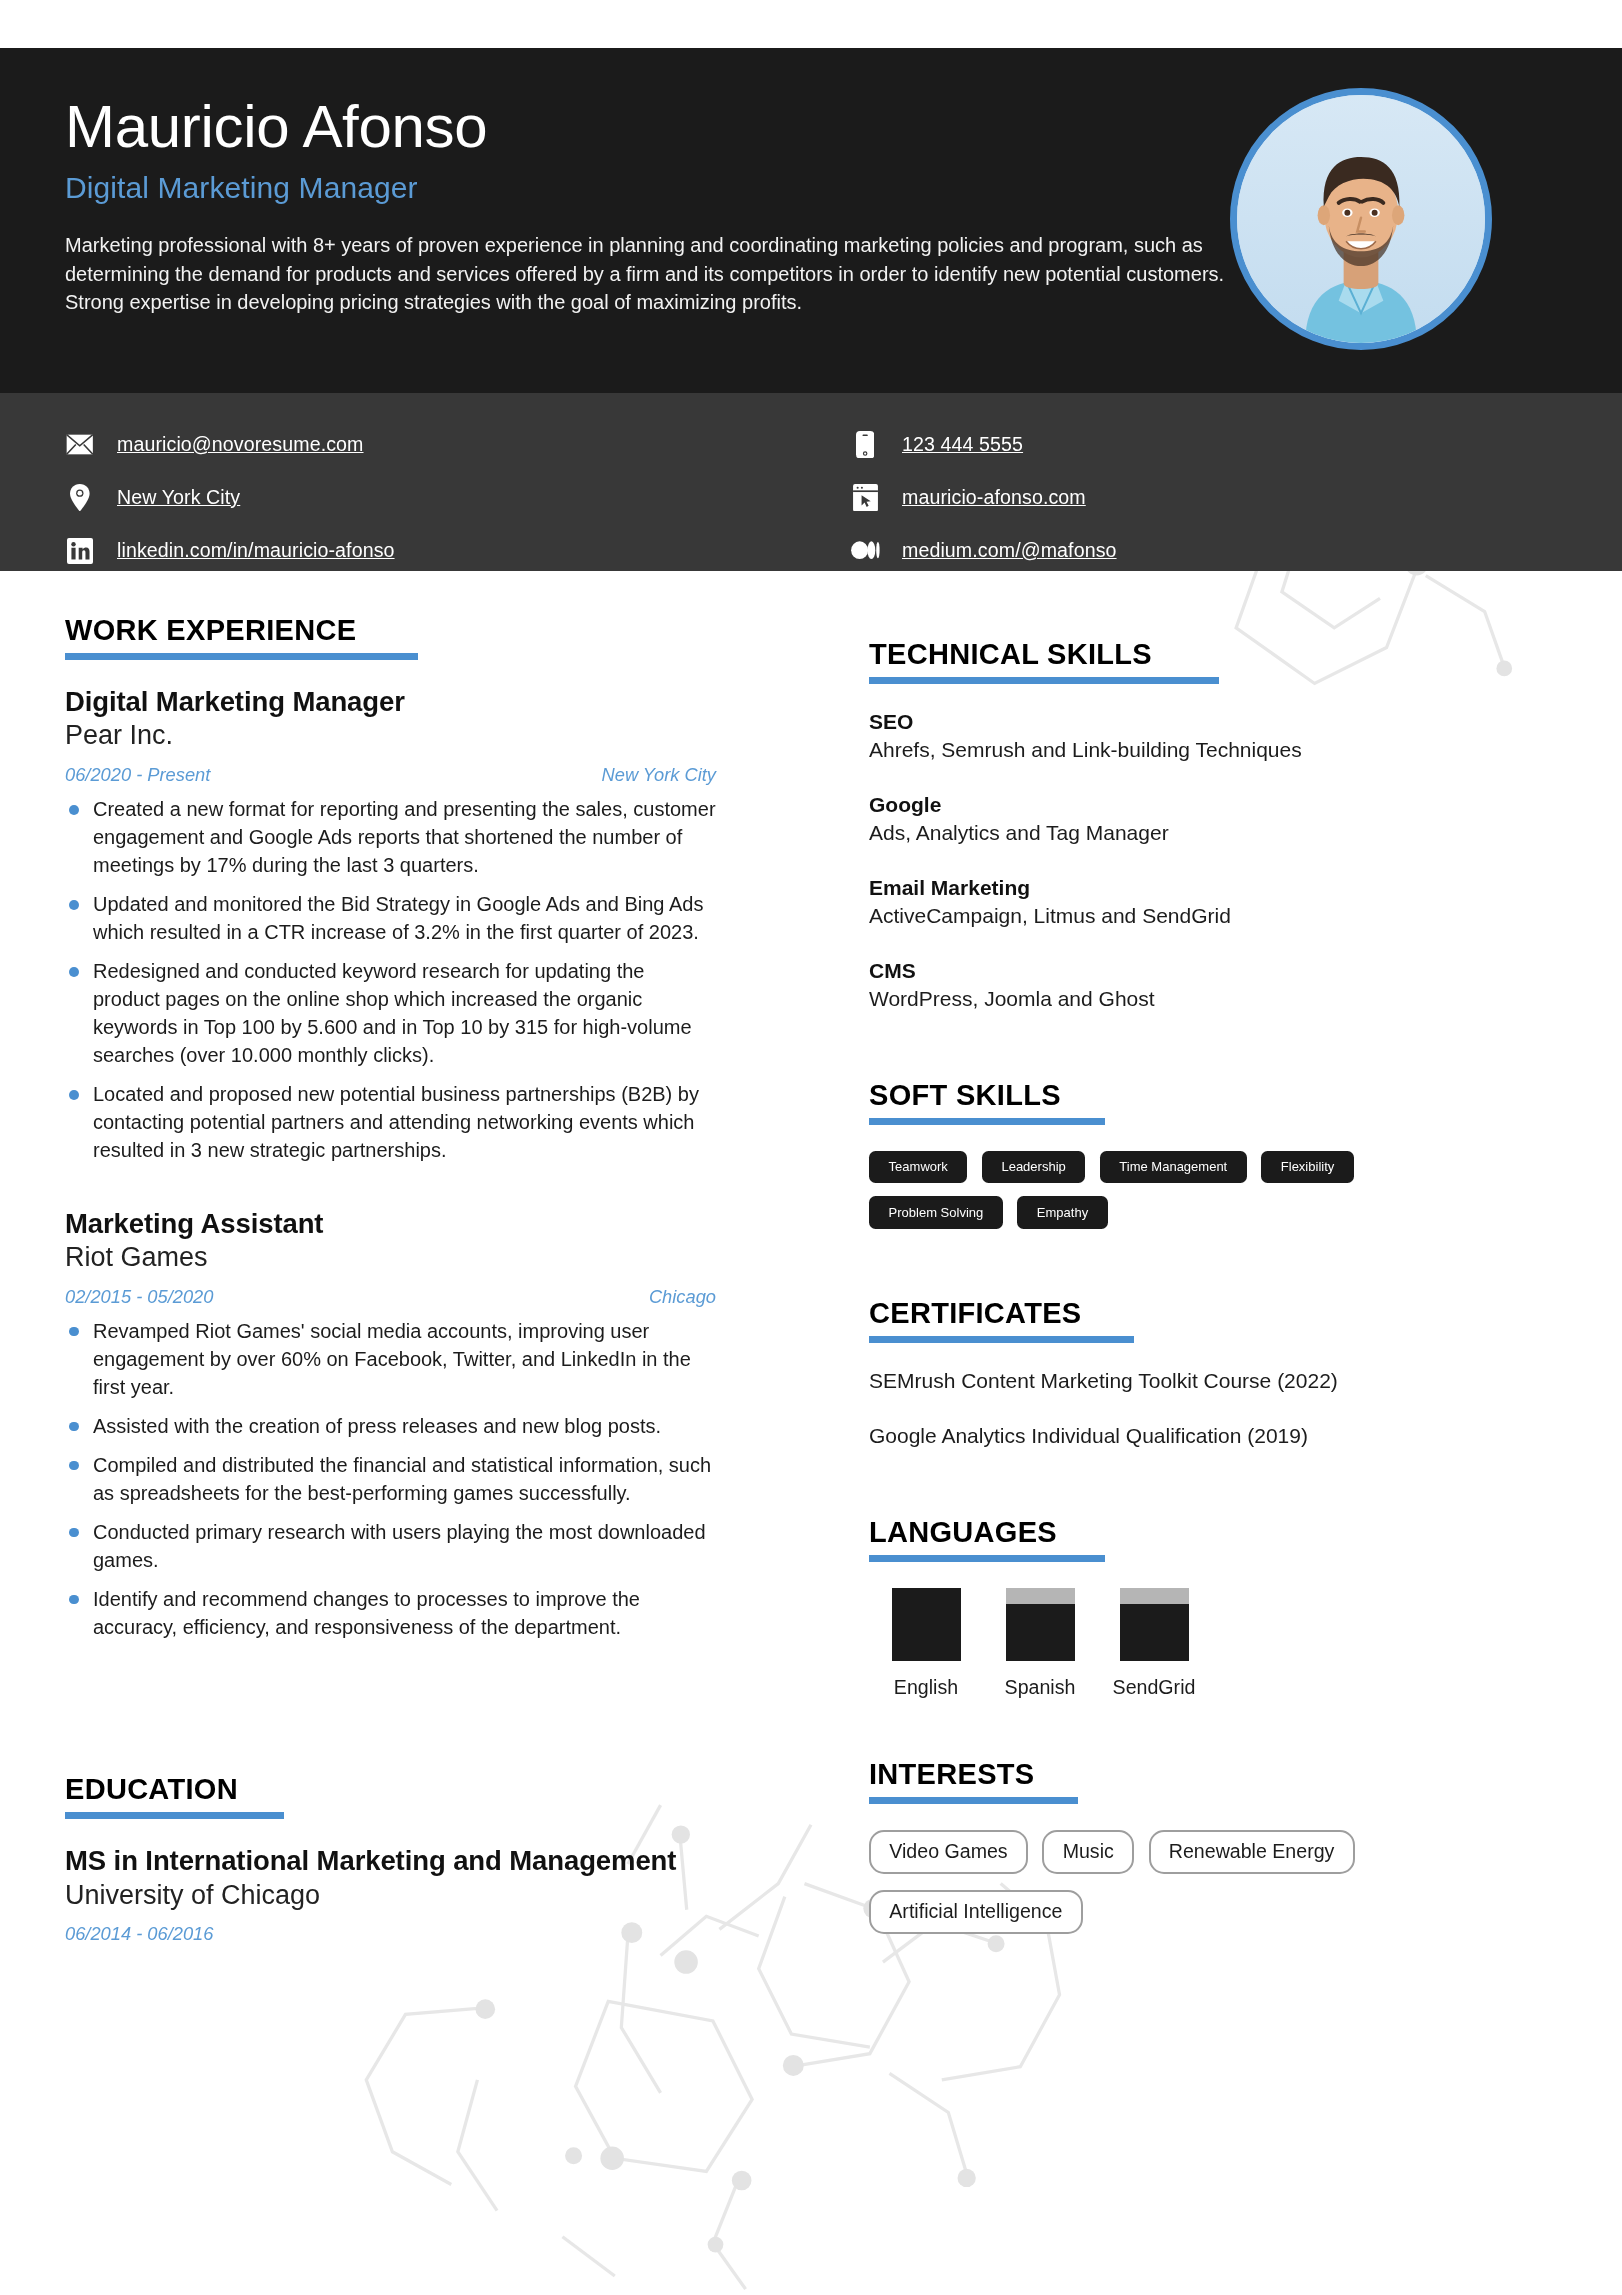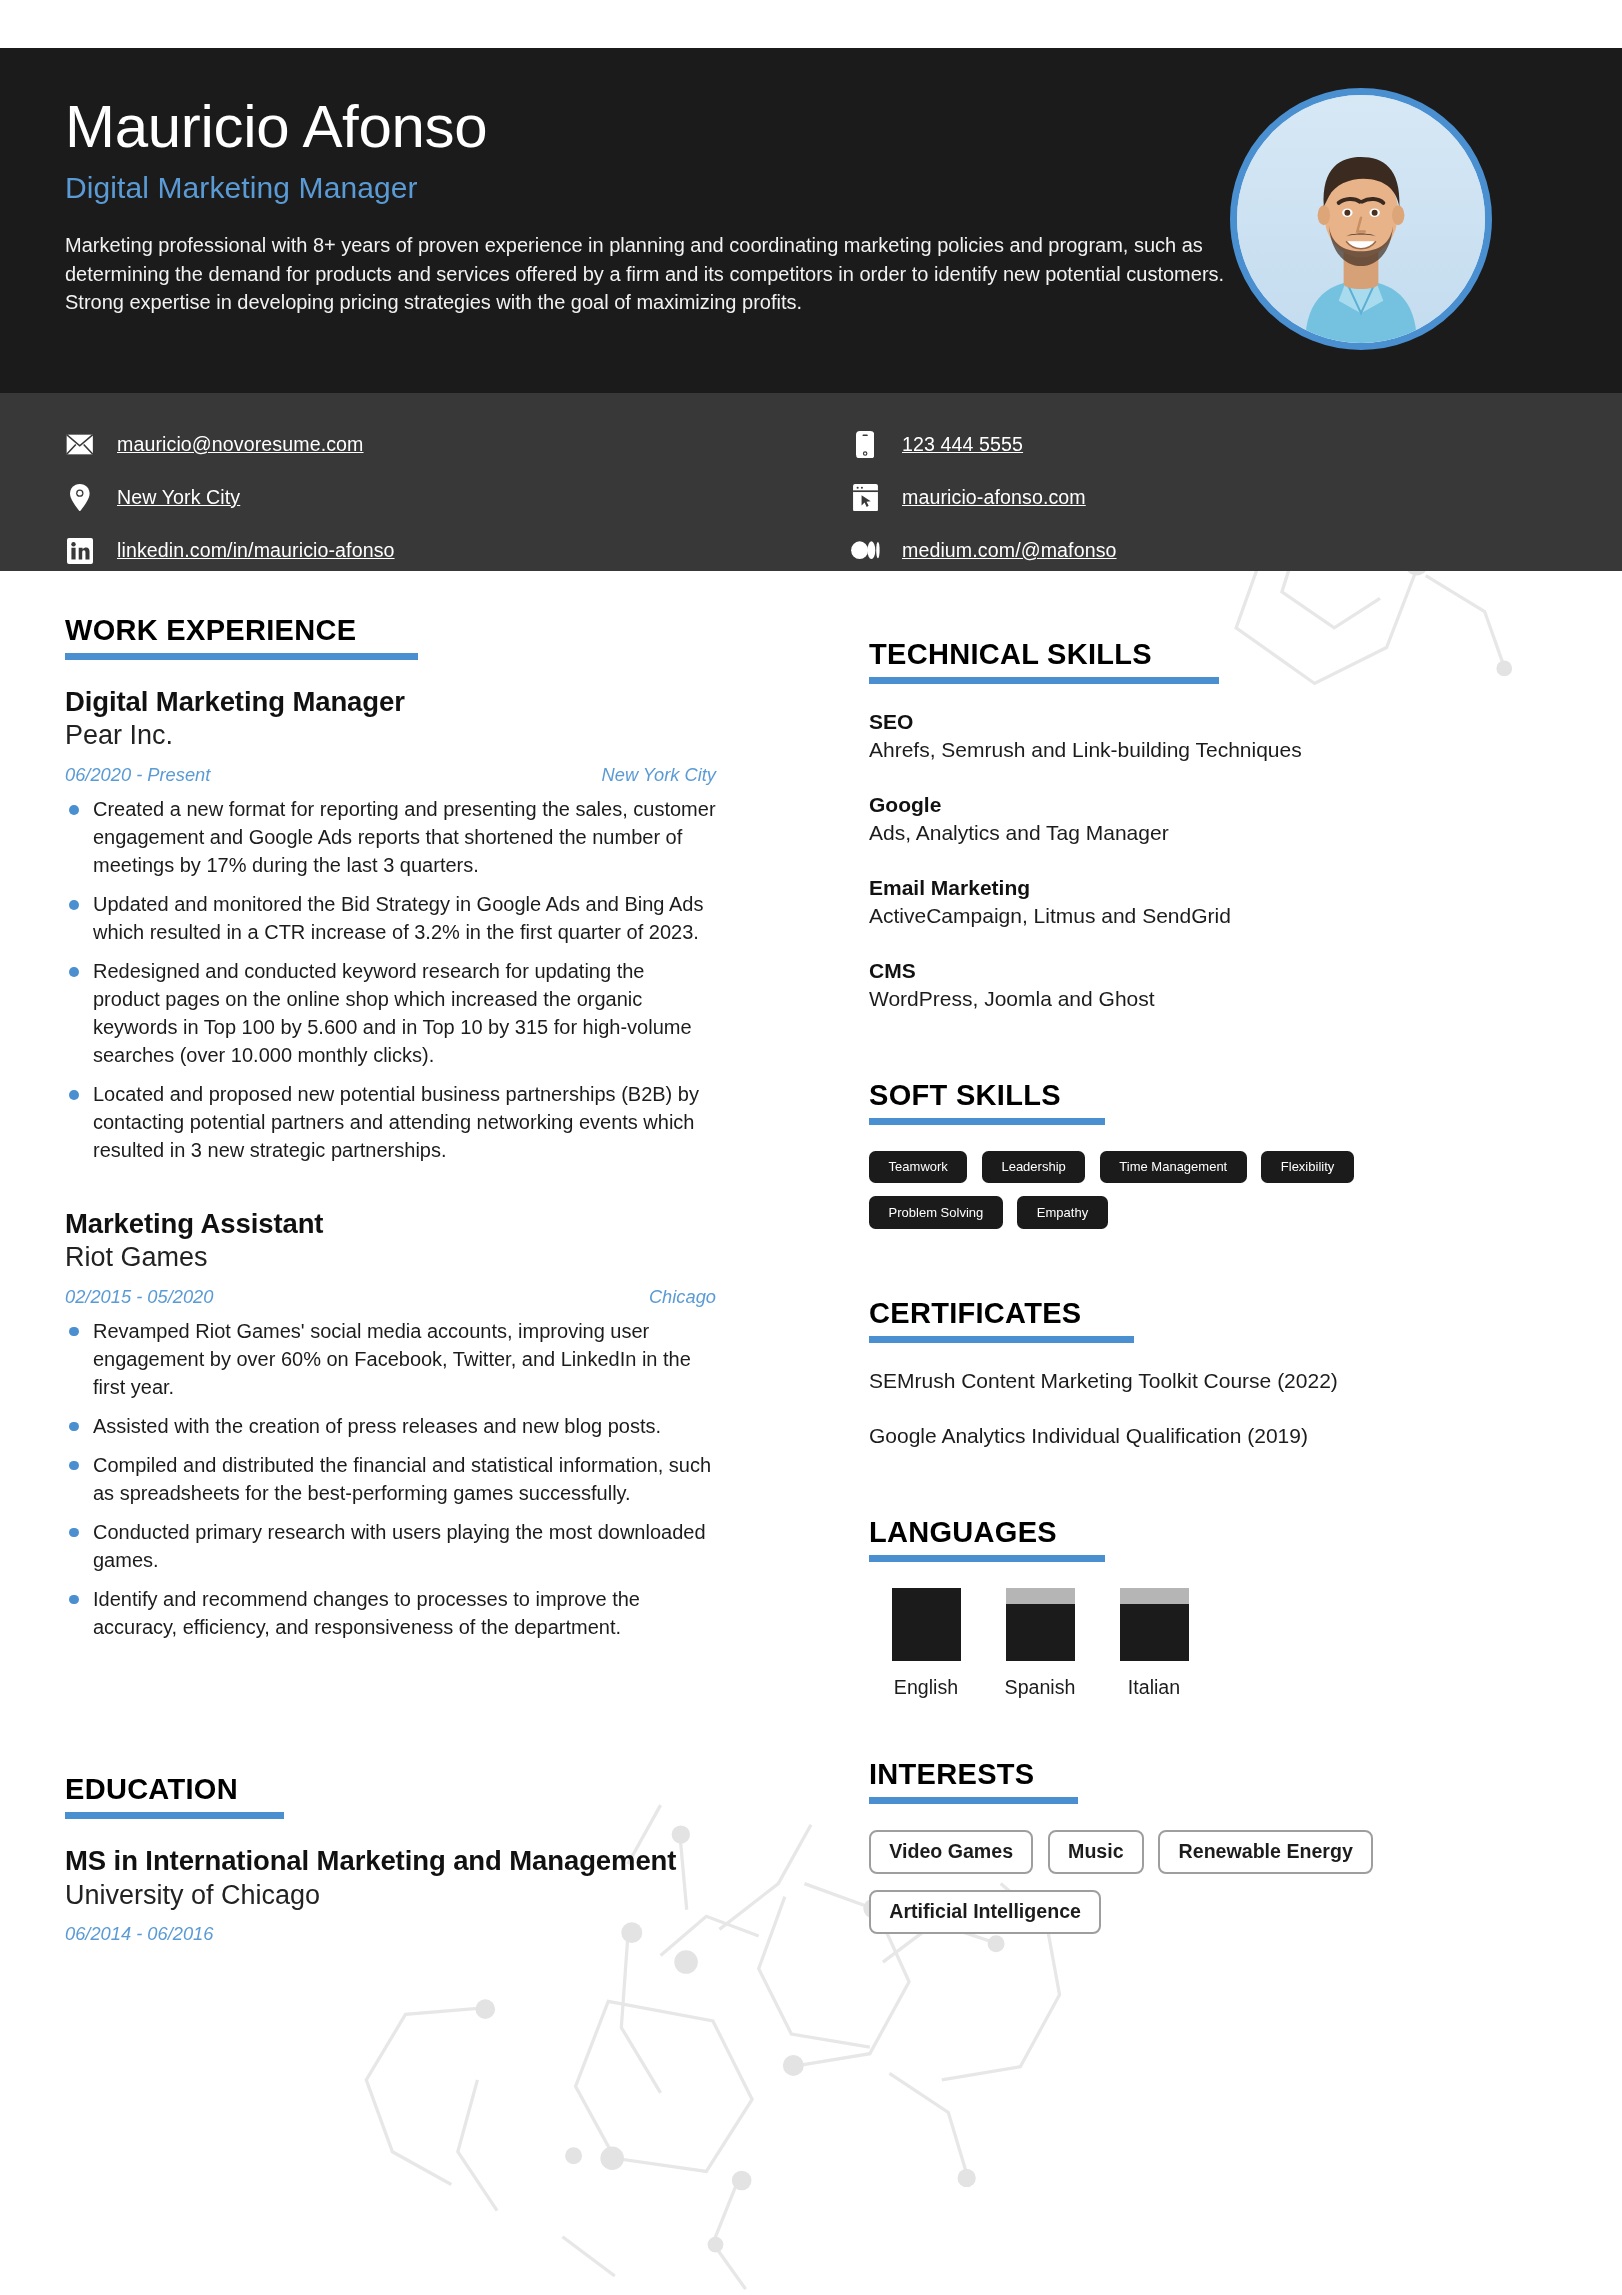--- a/index.html
+++ b/index.html
@@ -269,28 +269,27 @@
   .lang-name {
     margin-top: 14.4px;
     font-size: 19.6px;
     color: #1c1c1c;
   }
 
   
   .tags { display: flex; flex-wrap: wrap; gap: 15.7px 14.4px; }
   .tag {
     border: 2px solid #9e9e9e;
-    border-radius: 8px;
+    border-radius: 15px;
     background: #ffffff;
     font-size: 19.6px;
     color: #1c1c1c;
     padding: 9.8px 18.3px 11px 18.3px;
     white-space: nowrap;
     line-height: 1.0;
-    font-weight: bold;
   }
 
   .sec-block { margin-bottom: 68px; margin-top: 24px; }
   .sec-block.tight { margin-bottom: 59px; }
 </style>
 </head>
 <body>
 
 <div class="page">
 
@@ -577,21 +576,21 @@
           <div class="lang">
             <div class="lang-bar">
               <div class="lang-fill" style="height: 78%;"></div>
             </div>
             <div class="lang-name">Spanish</div>
           </div>
           <div class="lang">
             <div class="lang-bar">
               <div class="lang-fill" style="height: 78%;"></div>
             </div>
-            <div class="lang-name">Italian</div>
+            <div class="lang-name">SendGrid</div>
           </div>
         </div>
       </div>
 
       <div>
         <div class="sec-head">INTERESTS</div>
         <div class="sec-rule rule-in"></div>
         <div class="tags">
           <span class="tag">Video Games</span>
           <span class="tag">Music</span>

